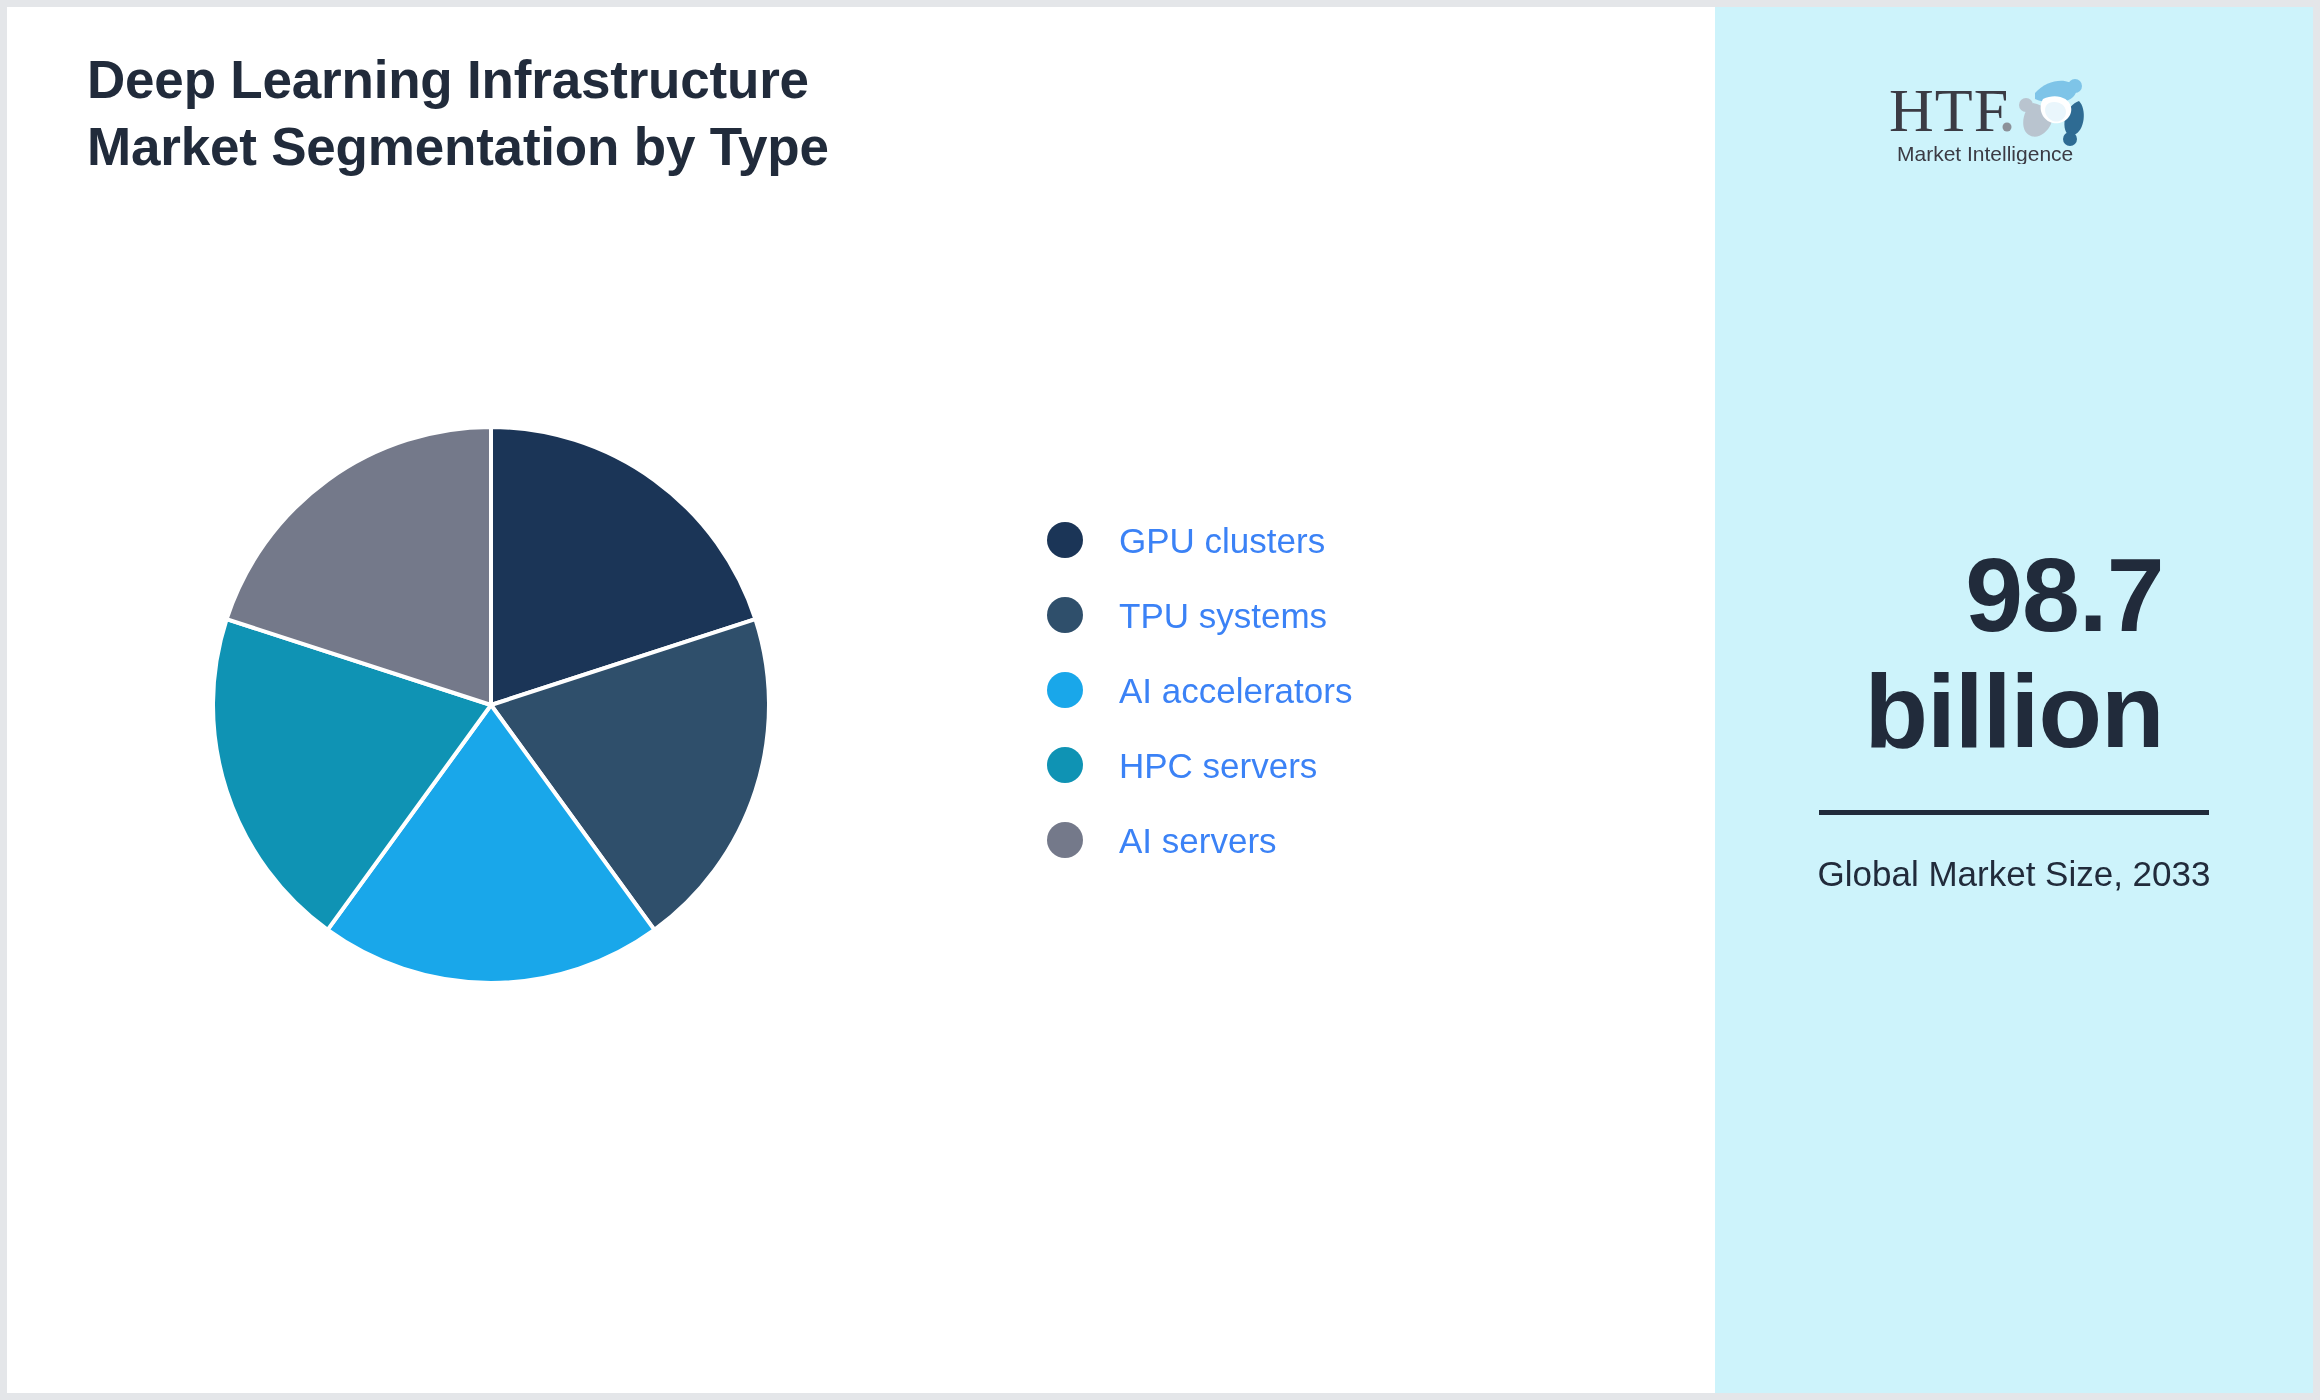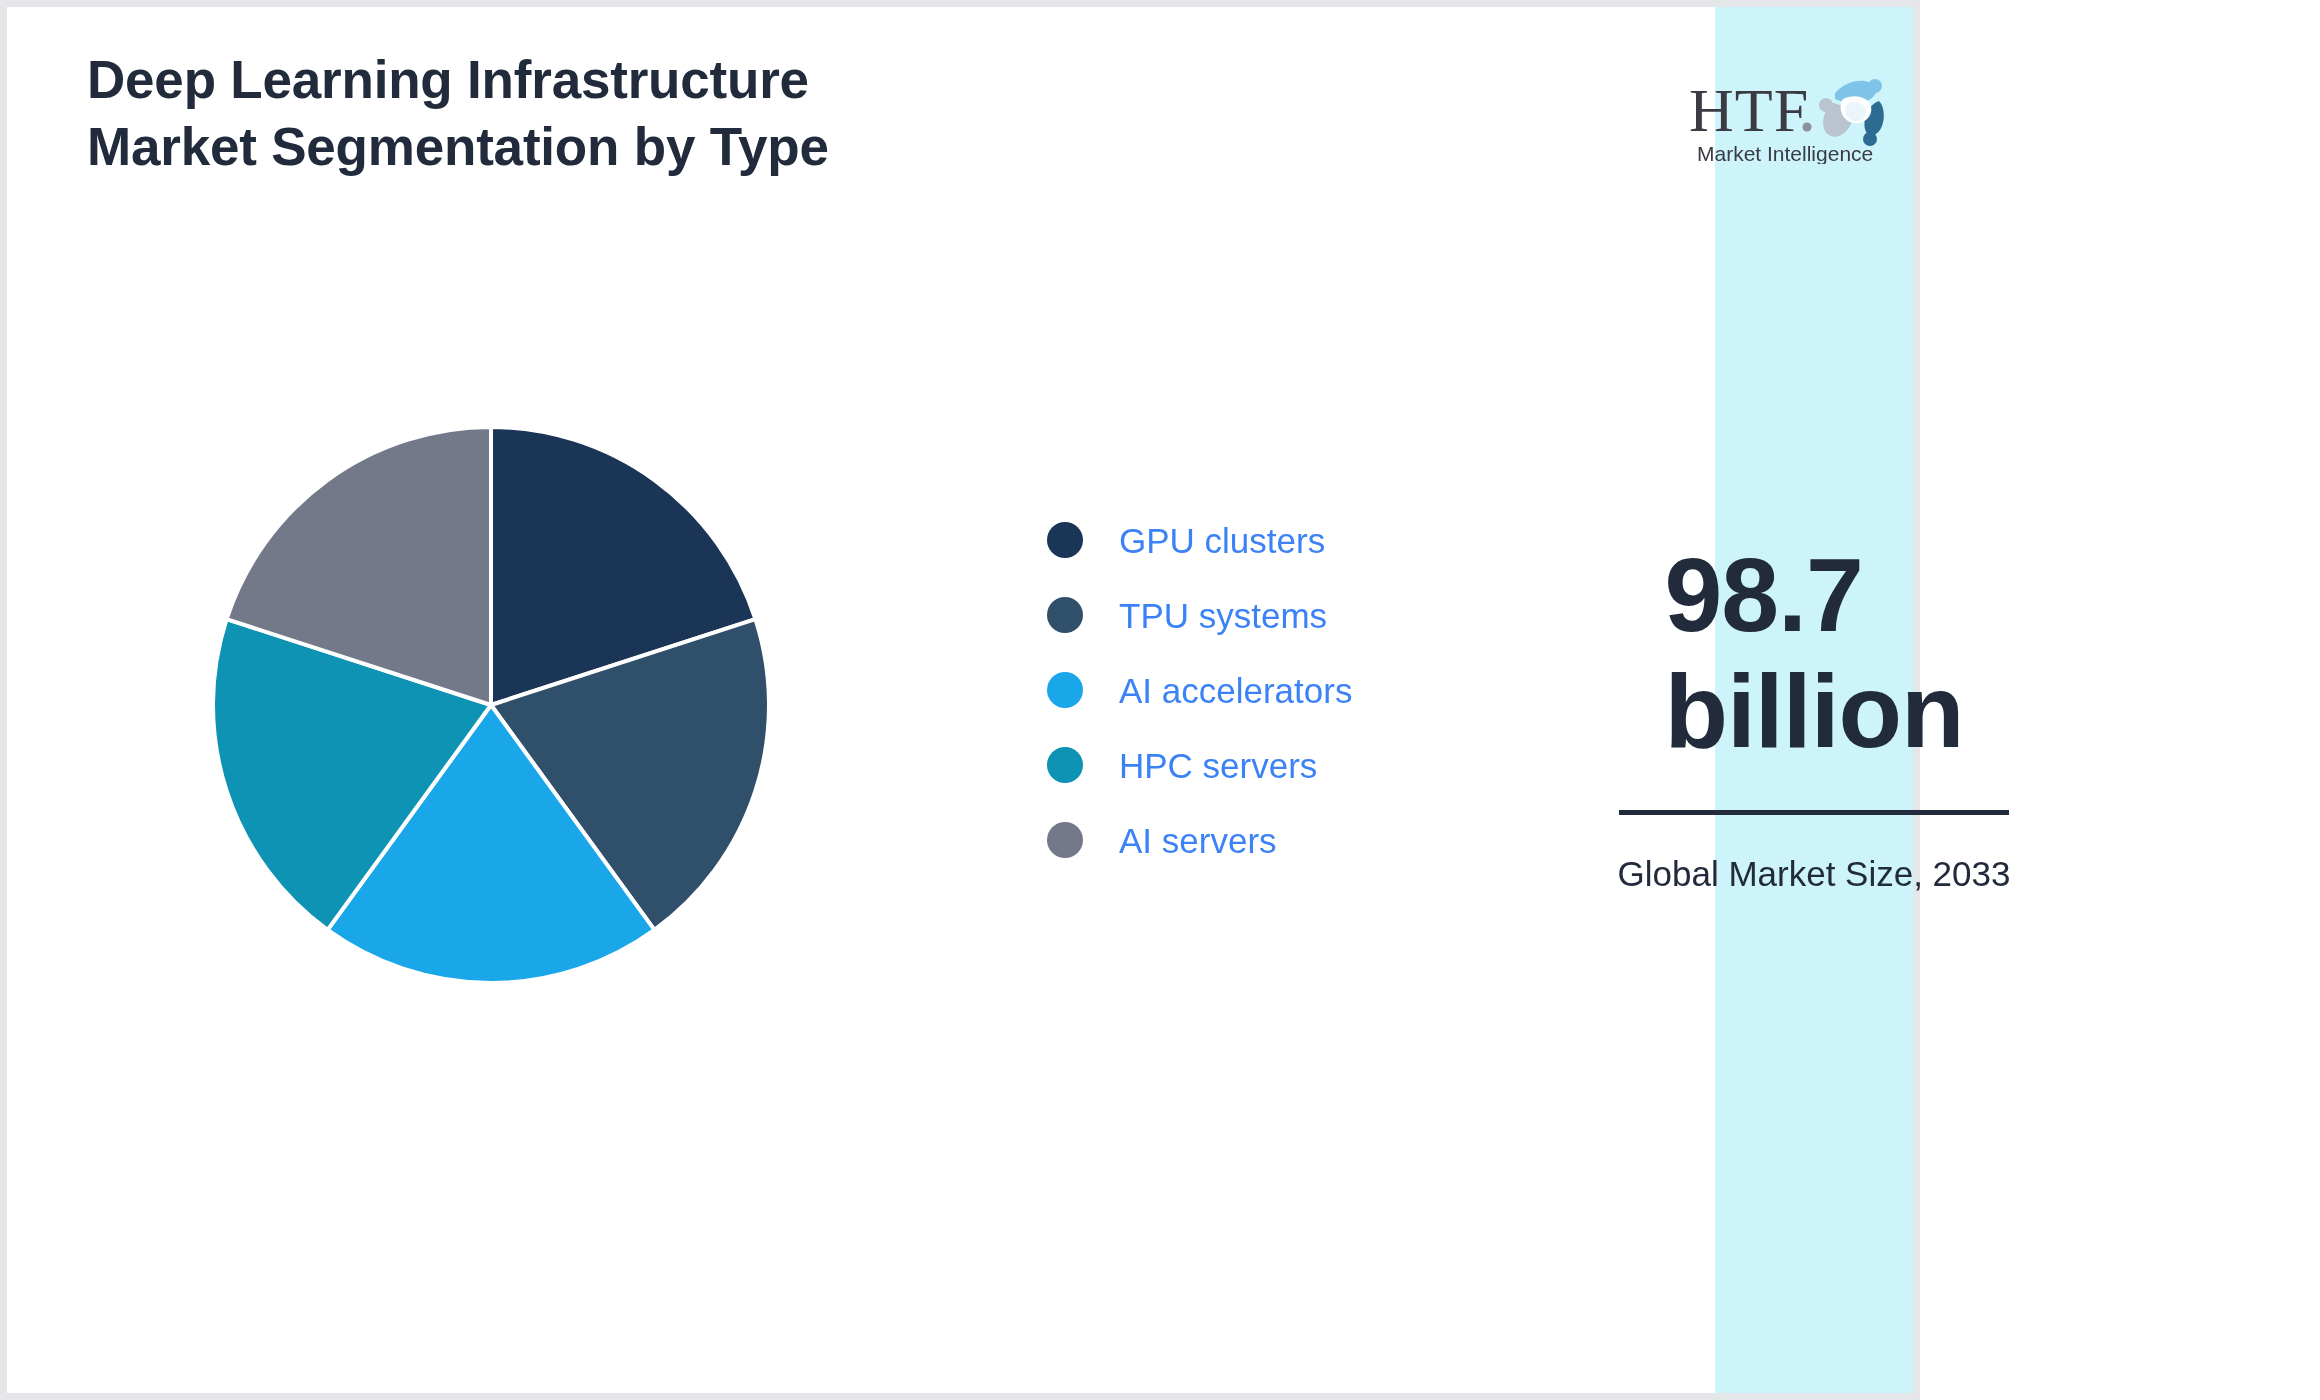--- a/index.html
+++ b/index.html
@@ -9,21 +9,21 @@
   }
   body {
     width: 2320px;
     height: 1400px;
     font-family: "Liberation Sans", sans-serif;
     overflow: hidden;
   }
 
   #infographic {
     position: relative;
-    width: 1920px;
+    width: 2320px;
     height: 1400px;
     box-sizing: border-box;
     border: 7px solid #e4e6e9;
     background: #ffffff;
     display: flex;
     flex-direction: row;
   }
 
   
   .chart-panel {
@@ -113,21 +113,21 @@
     right: 0;
     display: flex;
     flex-direction: column;
     align-items: center;
   }
   .stat-value {
     font-size: 104px;
     font-weight: bold;
     color: #212b3b;
     line-height: 1.12;
-    text-align: left;
+    text-align: right;
     letter-spacing: -1px;
     white-space: pre-line;
   }
   .stat-divider {
     width: 390px;
     height: 5px;
     background: #212b3b;
     margin-top: 40px;
   }
   .stat-caption {

